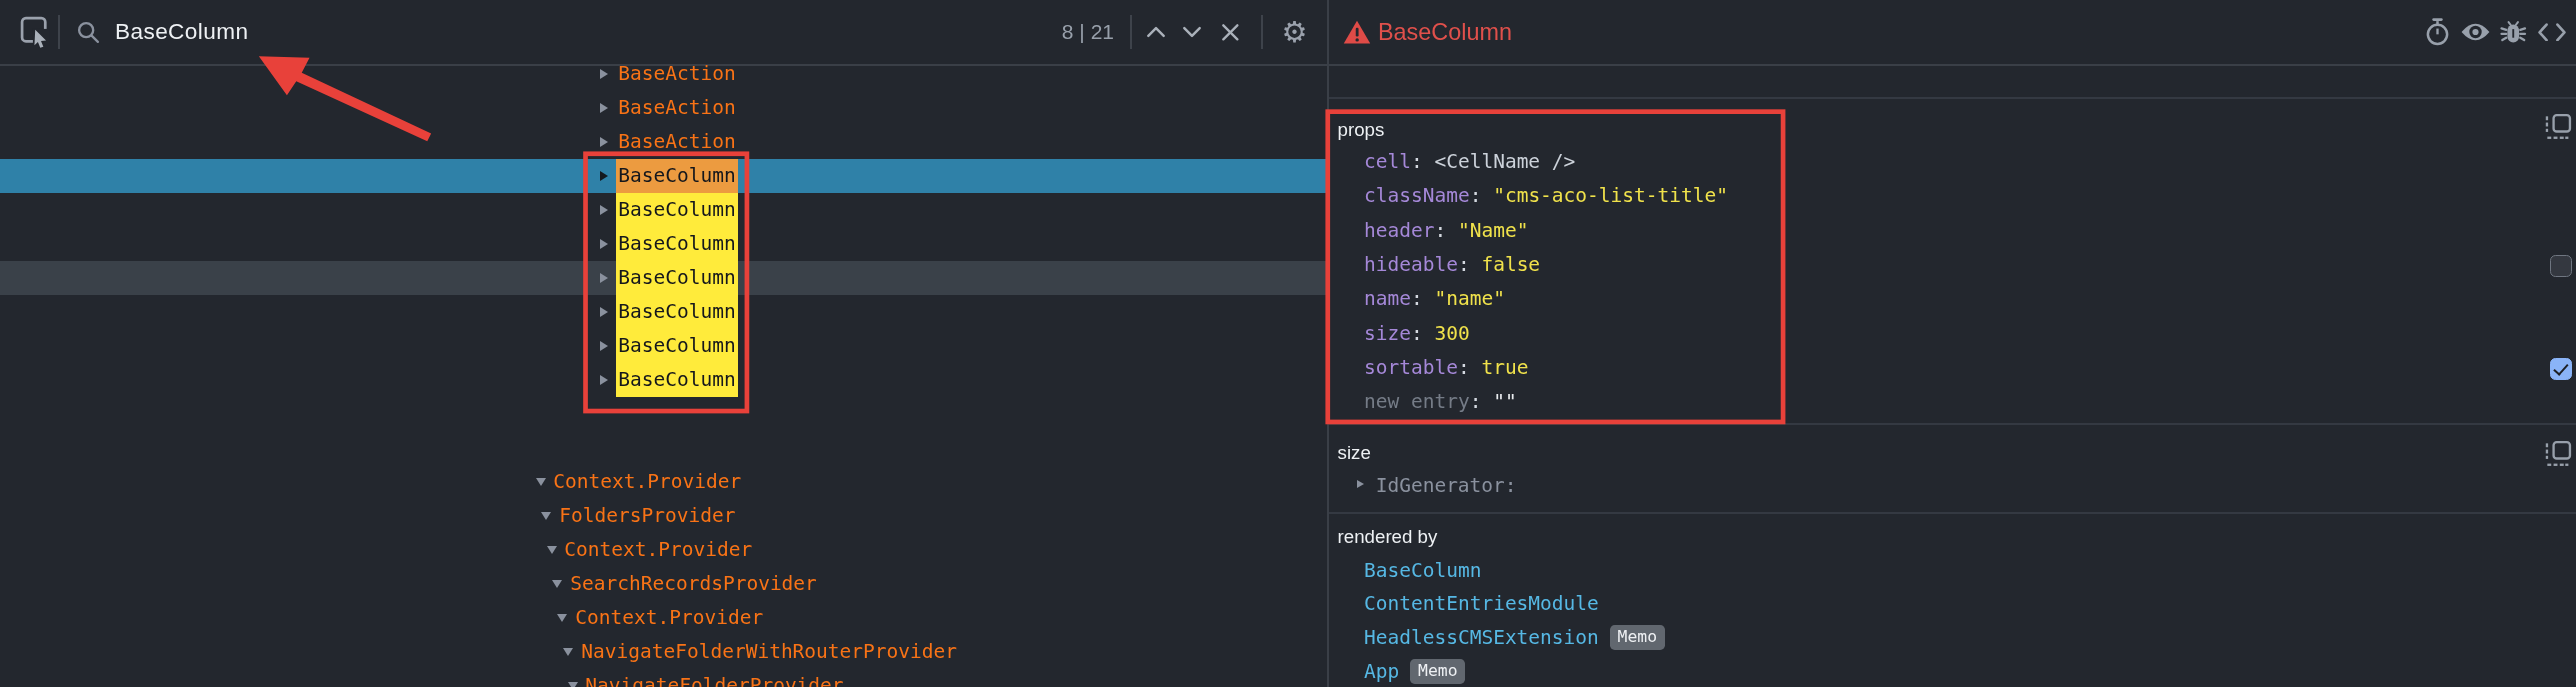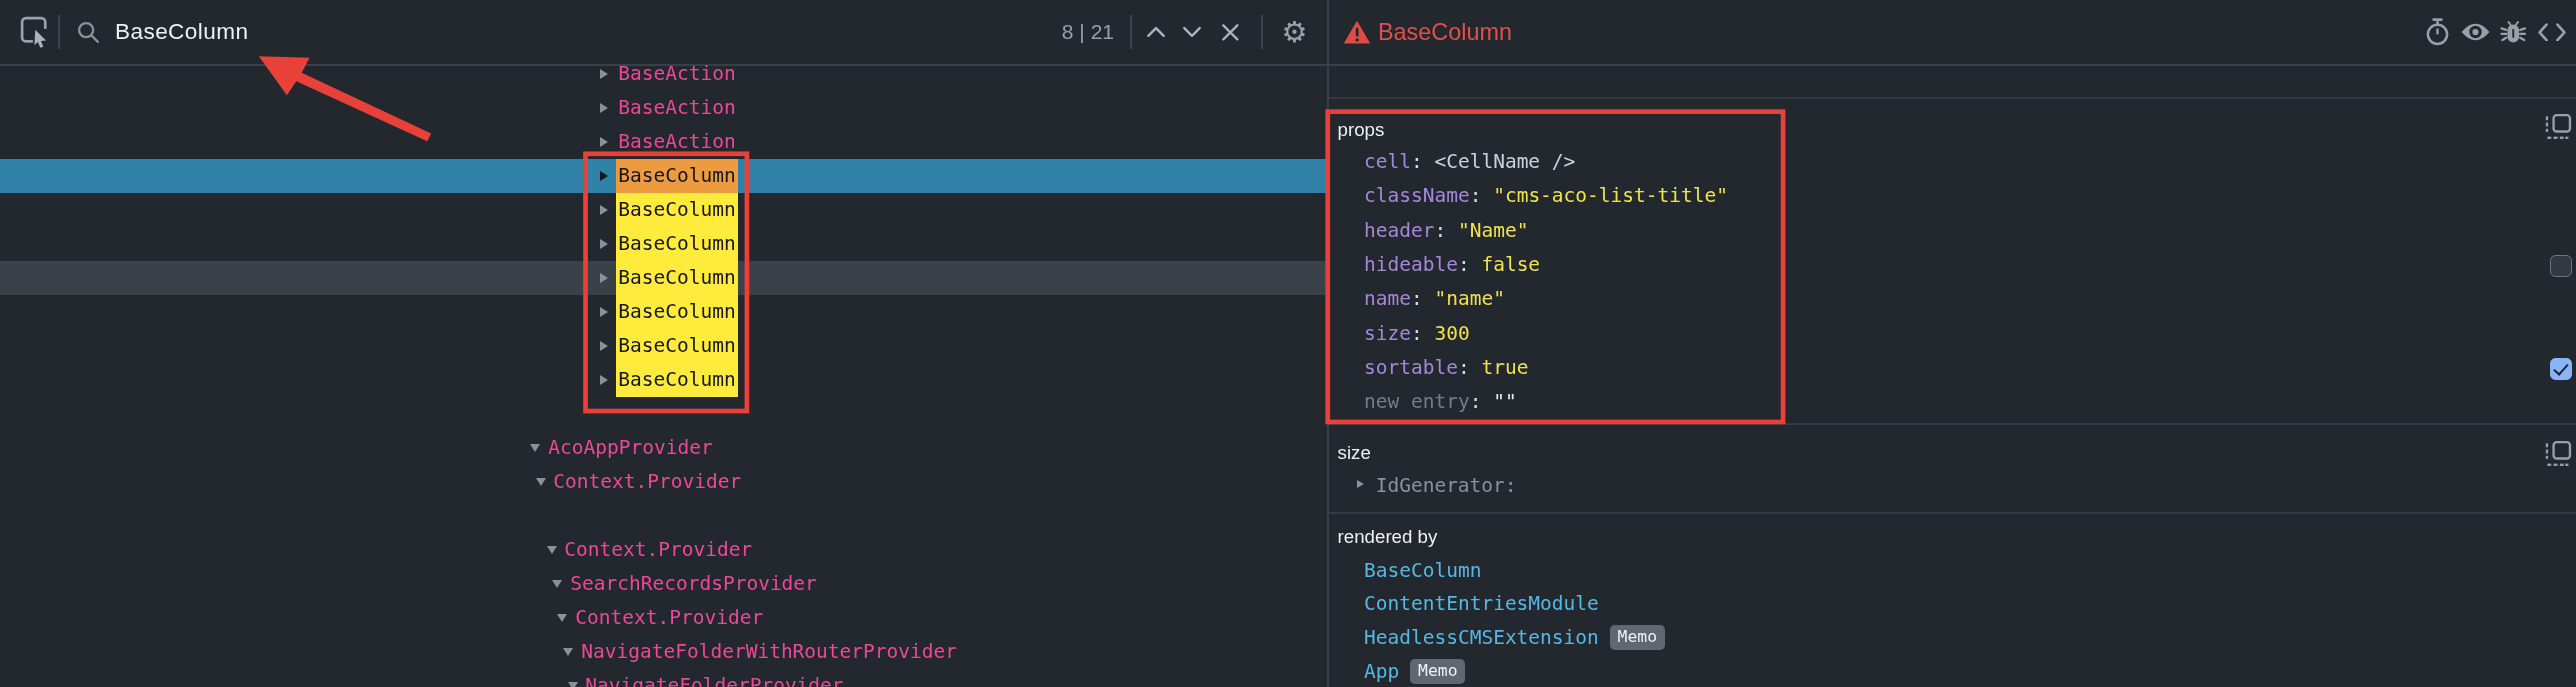--- a/index.html
+++ b/index.html
@@ -25,21 +25,21 @@
 
   
   #tree{position:absolute;left:0;top:64px;width:1327px;height:624px;overflow:hidden;}
   .tree-row{position:absolute;left:0;width:100%;height:34px;cursor:pointer;}
   .tree-row.selected{background:#2f81a8;}
   .tree-row.hover{background:#3a4149;}
   .twisty{position:absolute;top:50%;transform:translateY(-50%);width:0;height:0;cursor:pointer;}
   .twisty.right{border-left:8.6px solid #8a919e;border-top:5.5px solid transparent;border-bottom:5.5px solid transparent;}
   .twisty.down{border-top:8.6px solid #8a919e;border-left:5.5px solid transparent;border-right:5.5px solid transparent;}
   .tree-row.selected .twisty.right{border-left-color:#14181e;}
-  .tree-label{position:absolute;top:0;height:34px;line-height:34px;font-size:19.5px;color:#ec4899;white-space:pre;padding:0 2.3px;}
+  .tree-label{position:absolute;top:0;height:34px;line-height:34px;font-size:19.5px;color:#f97316;white-space:pre;padding:0 2.3px;}
   .tree-label.match{background:#ffeb3b;color:#15171c;}
   .tree-label.current{background:#ec9b40;color:#15171c;}
 
   
   #inspector{position:absolute;left:1329px;top:0;width:1247px;height:688px;}
   #inspector-header{position:absolute;left:0;top:0;width:100%;height:64px;}
   #inspector-title{position:absolute;left:49px;top:0;height:64px;line-height:64px;font-size:23.4px;color:#e0504b;}
   .hdr-icon{position:absolute;top:0;height:64px;display:flex;align-items:center;justify-content:center;cursor:pointer;}
   #timing-btn{left:1090px;width:37px;} #eye-btn{left:1127px;width:39px;}
   #bug-btn{left:1166px;width:37px;} #source-btn{left:1204px;width:37px;}
@@ -146,27 +146,27 @@
         <span class="tree-label mono match" style="left: 616px;">BaseColumn</span>
       </div>
       <div class="tree-row" style="top: 265px;">
         <span class="twisty right" style="left: 600px;"></span>
         <span class="tree-label mono match" style="left: 616px;">BaseColumn</span>
       </div>
       <div class="tree-row" style="top: 299px;">
         <span class="twisty right" style="left: 600px;"></span>
         <span class="tree-label mono match" style="left: 616px;">BaseColumn</span>
       </div>
-      <div class="tree-row" style="top: 367px;">
-        <span class="twisty down" style="left: 530px;"></span>
-        <span class="tree-label mono" style="left: 546px;">AcoAppProvider</span>
-      </div>
       <div class="tree-row" style="top: 401px;">
         <span class="twisty down" style="left: 536px;"></span>
         <span class="tree-label mono" style="left: 551px;">Context.Provider</span>
+      </div>
+      <div class="tree-row" style="top: 435px;">
+        <span class="twisty down" style="left: 541px;"></span>
+        <span class="tree-label mono" style="left: 557px;">FoldersProvider</span>
       </div>
       <div class="tree-row" style="top: 469px;">
         <span class="twisty down" style="left: 547px;"></span>
         <span class="tree-label mono" style="left: 562px;">Context.Provider</span>
       </div>
       <div class="tree-row" style="top: 503px;">
         <span class="twisty down" style="left: 552px;"></span>
         <span class="tree-label mono" style="left: 568px;">SearchRecordsProvider</span>
       </div>
       <div class="tree-row" style="top: 537px;">

